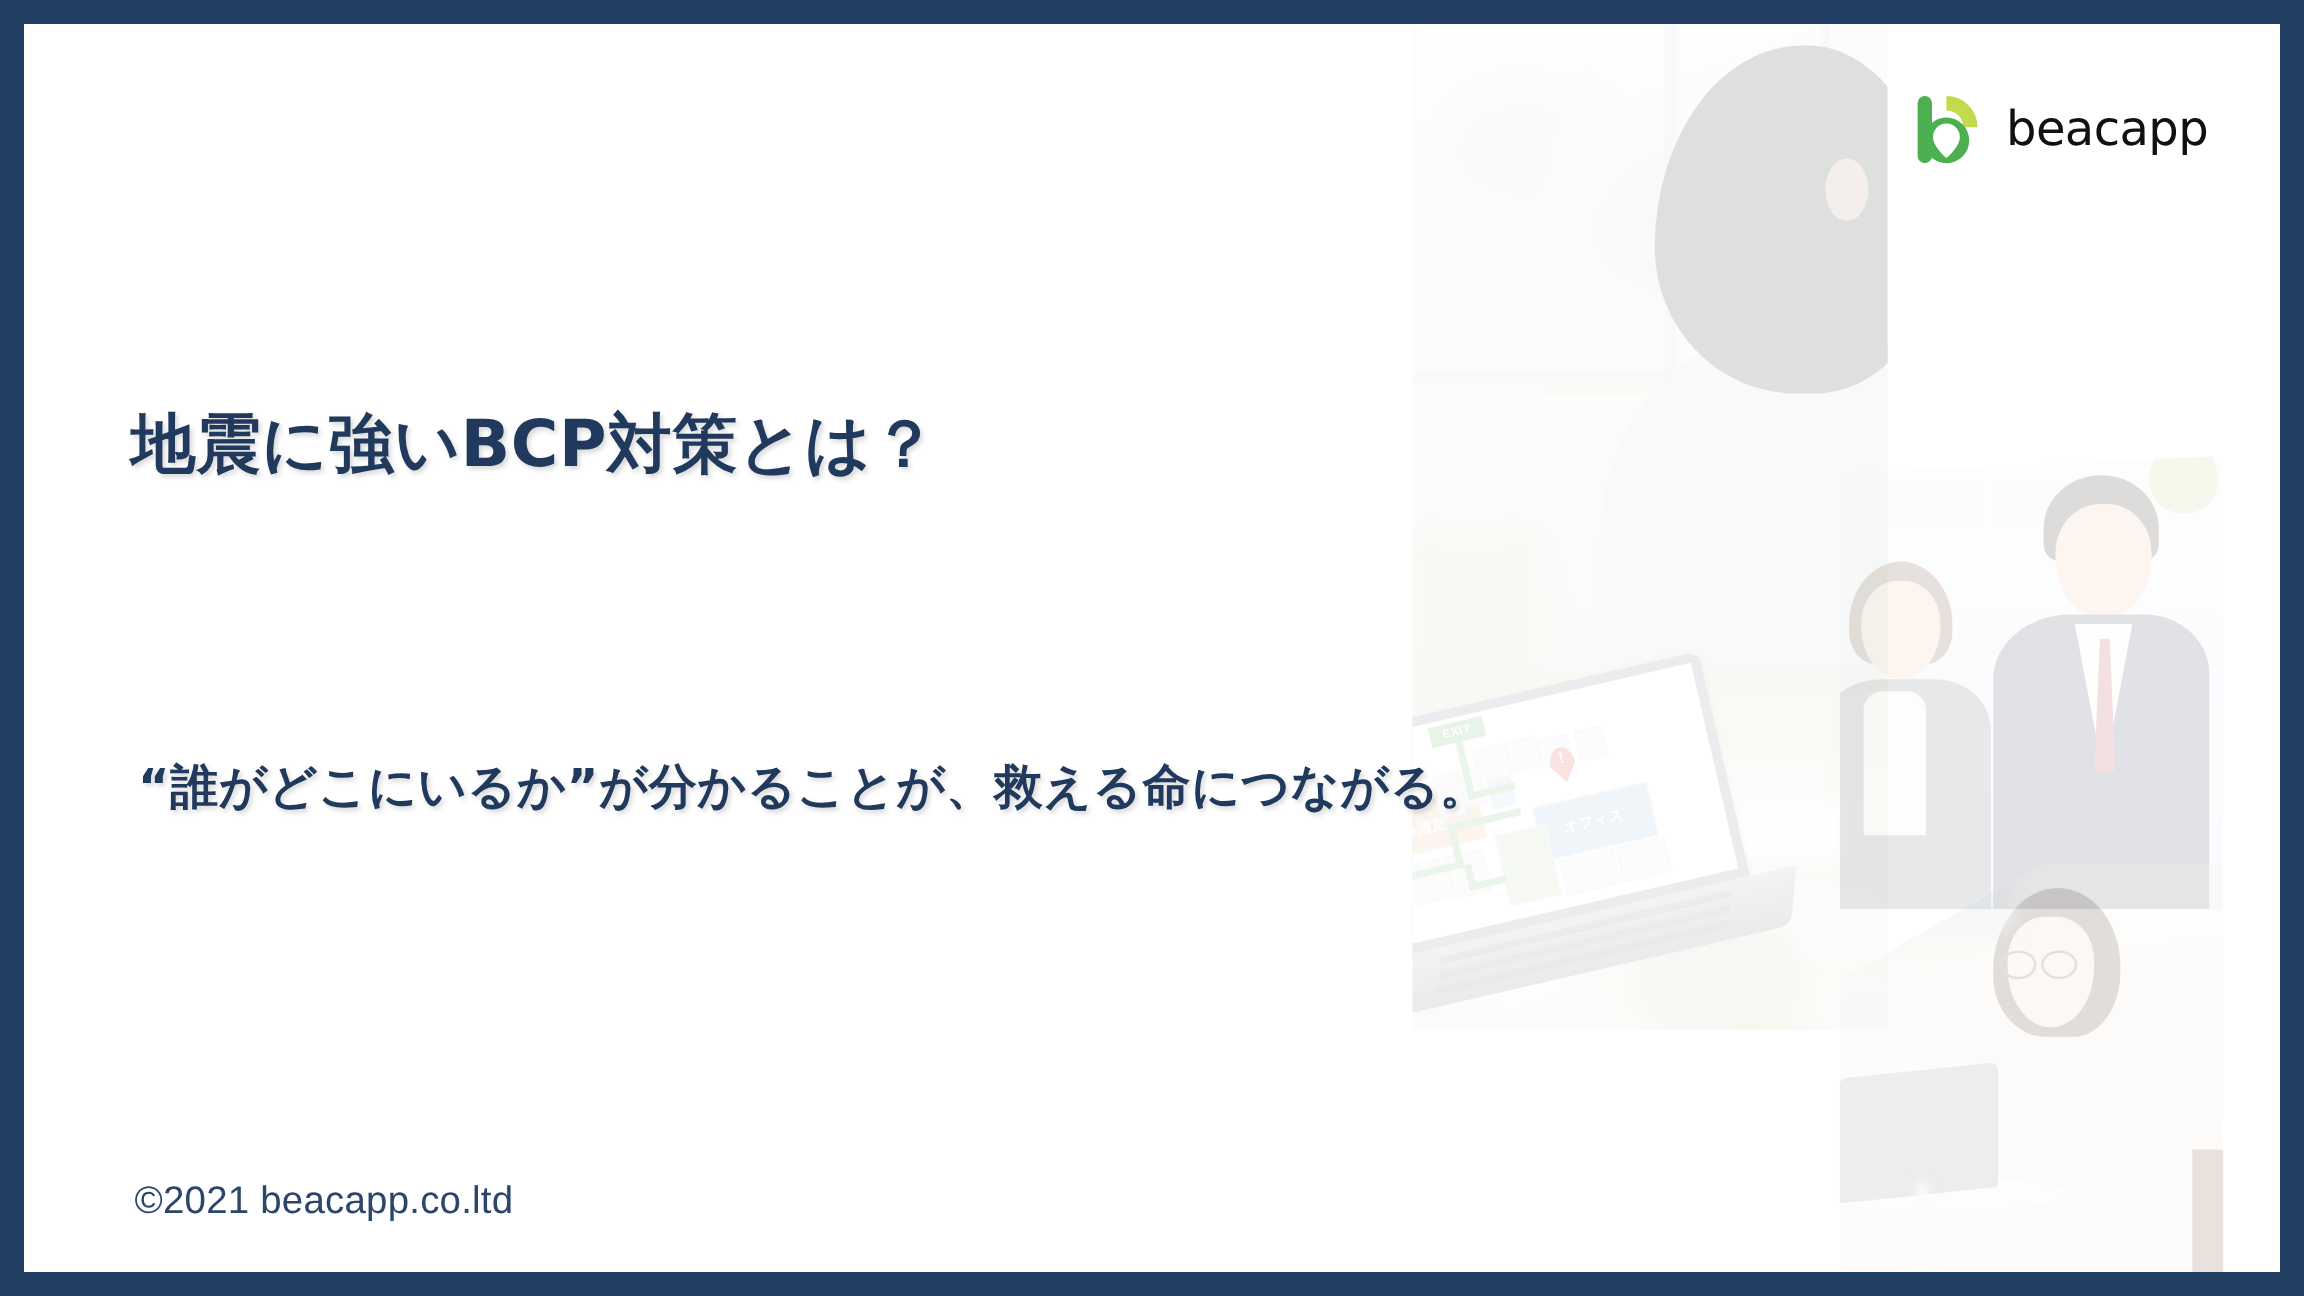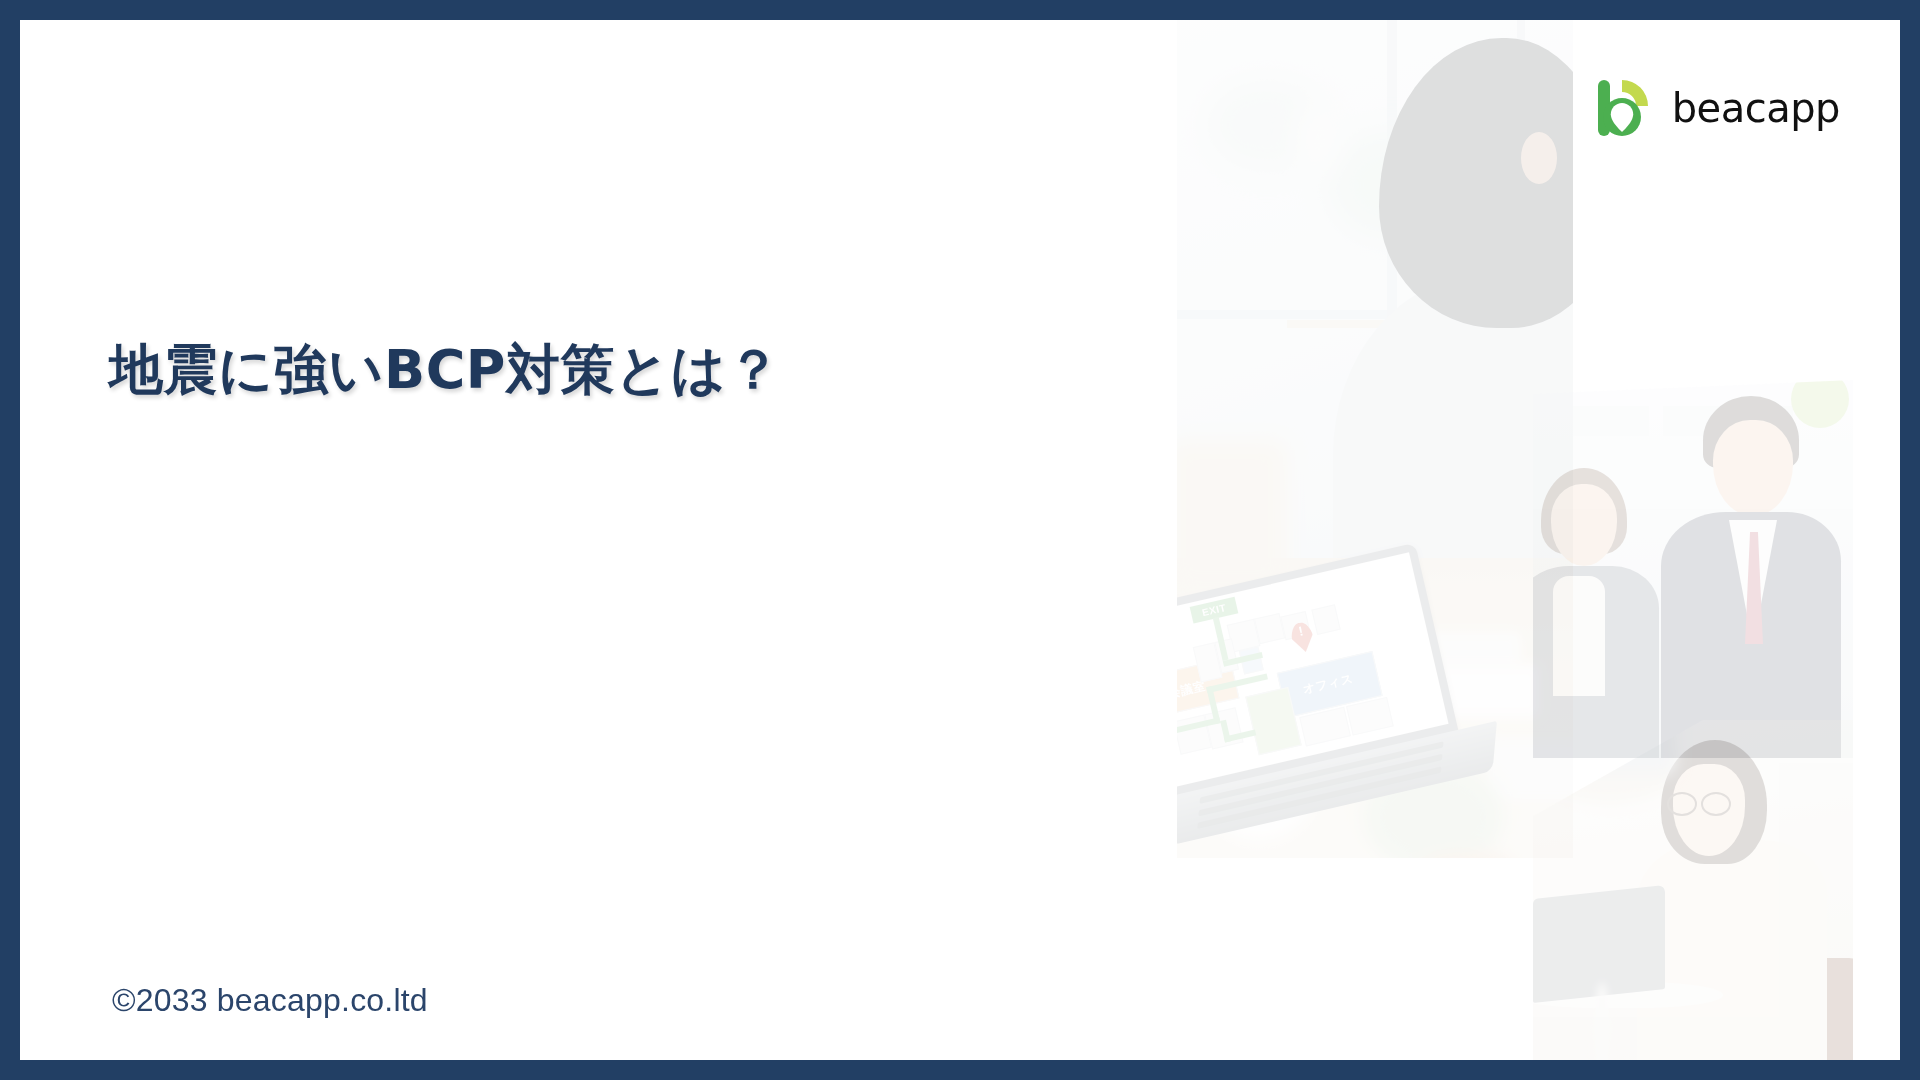--- a/index.html
+++ b/index.html
@@ -382,17 +382,18 @@
           <path d="M30 27 c-6.2 0 -11.2 5 -11.2 11.2 c0 8.2 11.2 17.6 11.2 17.6 s11.2 -9.4 11.2 -17.6 C41.2 32 36.2 27 30 27 Z" fill="#ffffff"></path>
         </svg>
       </div>
       <div id="logo-word">beacapp</div>
     </div>
 
     <div id="headline">
       <div class="title-line">地震に強いBCP対策とは？</div>
     </div>
 
-
-    <div id="copyright">©2033 beacapp.co.ltd</div>
+    <div id="subtitle">“誰がどこにいるか”が分かることが、救える命につながる。</div>
+
+    <div id="copyright">©2021 beacapp.co.ltd</div>
 
   </div>
 </div>
 
 </body></html>

